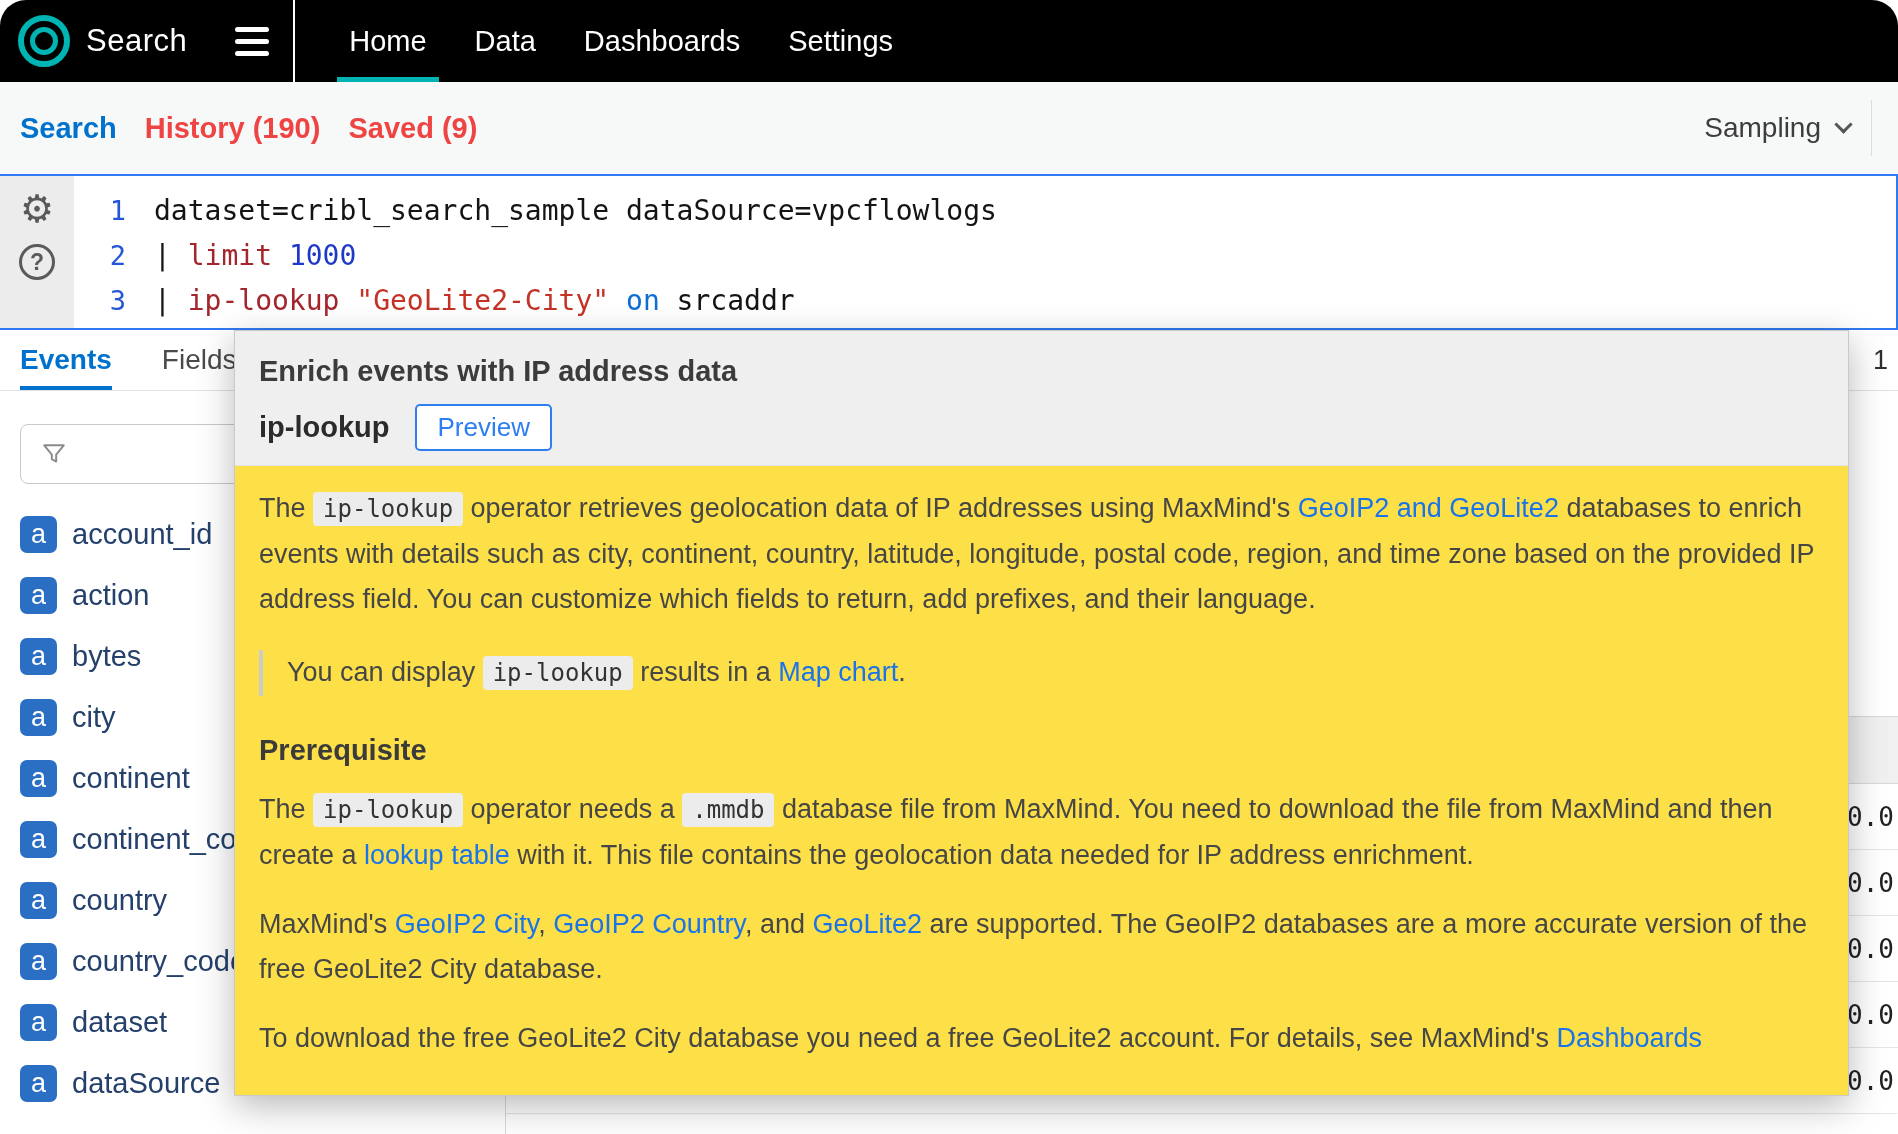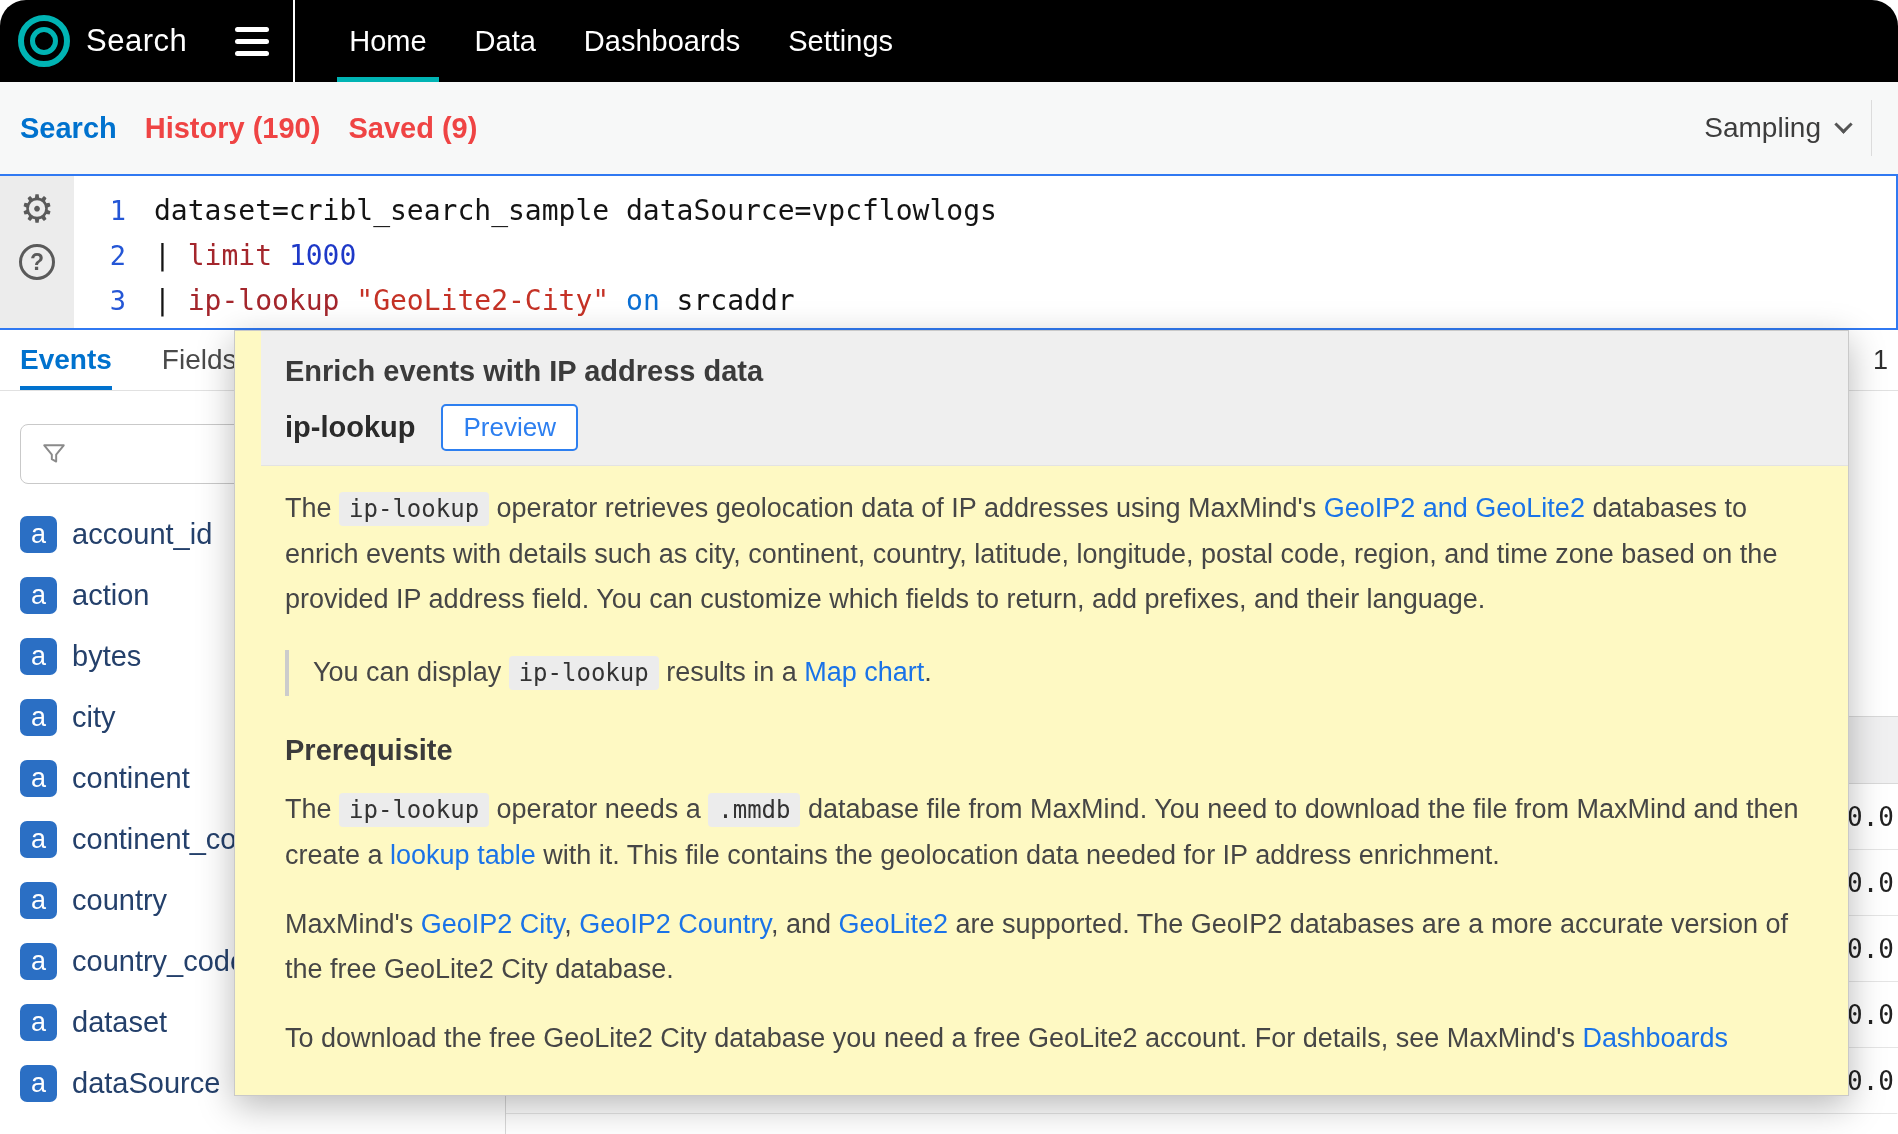--- a/index.html
+++ b/index.html
@@ -58,21 +58,21 @@
   .field-type { width:37px; height:37px; border-radius:7px; background:#2b6fc4; color:#fff; font-size:27px; display:flex; align-items:center; justify-content:center; flex:none; }
   .field-name { font-size:29px; color:#24406b; white-space:nowrap; }
 
   
   .table-sliver { position:absolute; left:506px; top:391px; right:0; bottom:0; z-index:1; background:#fff; }
   .t-spacer { height:325px; }
   .t-header { height:68px; background:#f0f0f1; border-top:1px solid #d9d9d9; border-bottom:1px solid #d9d9d9; }
   .trow { height:66px; border-bottom:1px solid #e5e5e5; display:flex; align-items:center; justify-content:flex-end; padding-right:4px; font-family:"DejaVu Sans Mono",monospace; font-size:26px; color:#222; cursor:pointer; }
 
   
-  .popup { position:absolute; left:234px; top:330px; width:1615px; height:766px; background:#fef9c3; border:1px solid #c9c9c9; box-shadow:0 10px 34px rgba(0,0,0,.28); z-index:20; overflow:hidden;padding-left:26px; }
+  .popup { position:absolute; left:234px; top:330px; width:1615px; height:766px; background:#fde047; border:1px solid #c9c9c9; box-shadow:0 10px 34px rgba(0,0,0,.28); z-index:20; overflow:hidden; }
   .popup-head { background:#efefef; padding:24px 24px 14px 24px; border-bottom:1px solid #e3e3e3; }
   .popup-title { font-size:29px; font-weight:bold; color:#3b3b3b; }
   .popup-oprow { margin-top:16px; display:flex; align-items:center; }
   .popup-op { font-size:29px; font-weight:bold; color:#2b2b2b; }
   .preview-btn { margin-left:26px; font-size:26px; color:#2d7ff0; background:#fff; border:2px solid #2d7ff0; border-radius:5px; padding:6px 20px; font-family:inherit; cursor:pointer; }
   .popup-body { padding:20px 24px 0 24px; font-size:27px; color:#464646; line-height:45px; }
   .popup-p { margin-bottom:24px; }
   .popup-quote { border-left:4px solid #ccc; padding-left:24px; margin:28px 0; }
   .popup-h { font-size:29px; font-weight:bold; color:#3b3b3b; margin:32px 0 14px; }
   .code-chip { font-family:"DejaVu Sans Mono",monospace; font-size:24px; background:#ececec; border-radius:4px; padding:3px 10px; color:#333; }

